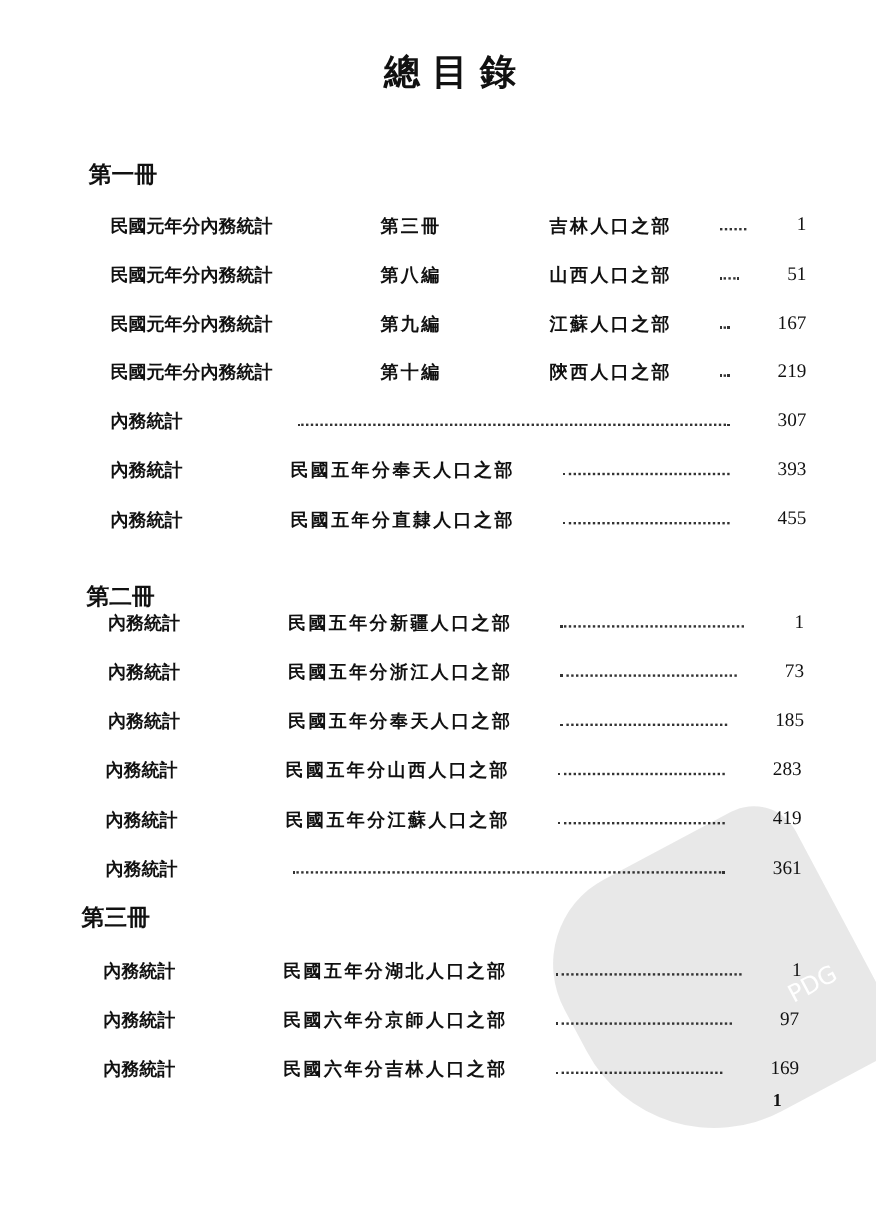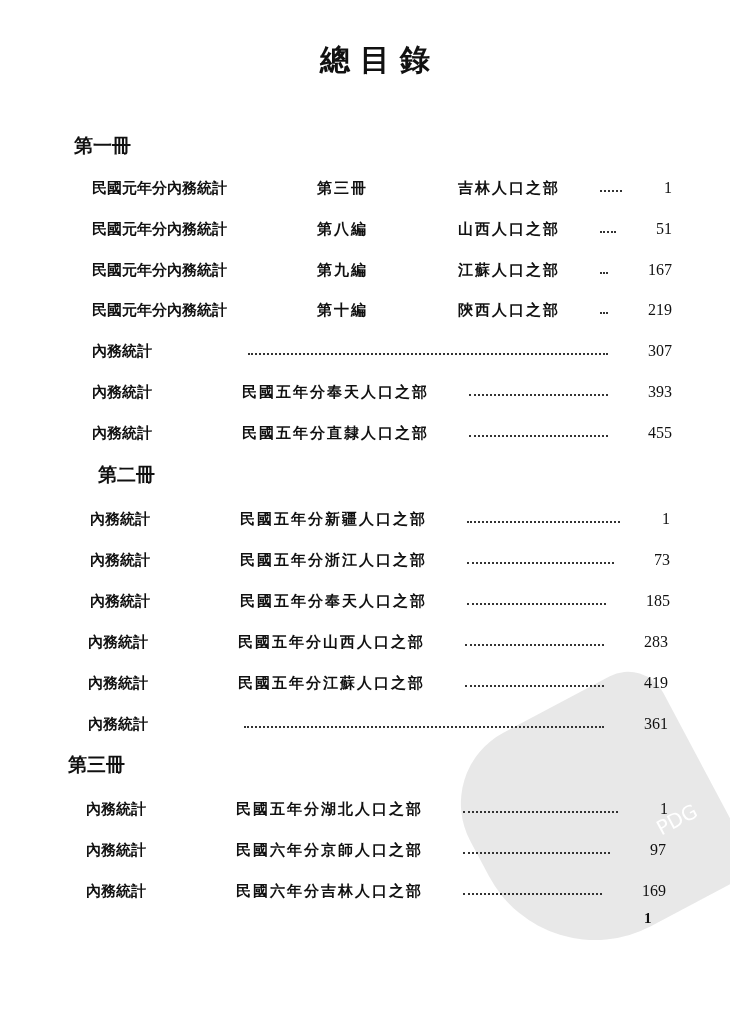--- a/index.html
+++ b/index.html
@@ -131,21 +131,21 @@
       <span class="pg">393</span>
     </div>
     <div class="entry" style="left:92px; top:421px; width:580px;">
       <span class="series">內務統計</span>
         <span class="gap"></span>
       <span class="sub">民國五年分直隸人口之部</span>
       <span class="leader"></span>
       <span class="pg">455</span>
     </div>
 
-    <div class="volume" style="left:72px; top:462px;margin-left:26px;">第二冊</div>
+    <div class="volume" style="left:72px; top:484px;">第二冊</div>
 
     <div class="entry" style="left:90px; top:507px; width:580px;">
       <span class="series">內務統計</span>
         <span class="gap"></span>
       <span class="sub">民國五年分新疆人口之部</span>
       <span class="leader"></span>
       <span class="pg">1</span>
     </div>
     <div class="entry" style="left:90px; top:548px; width:580px;">
       <span class="series">內務統計</span>

